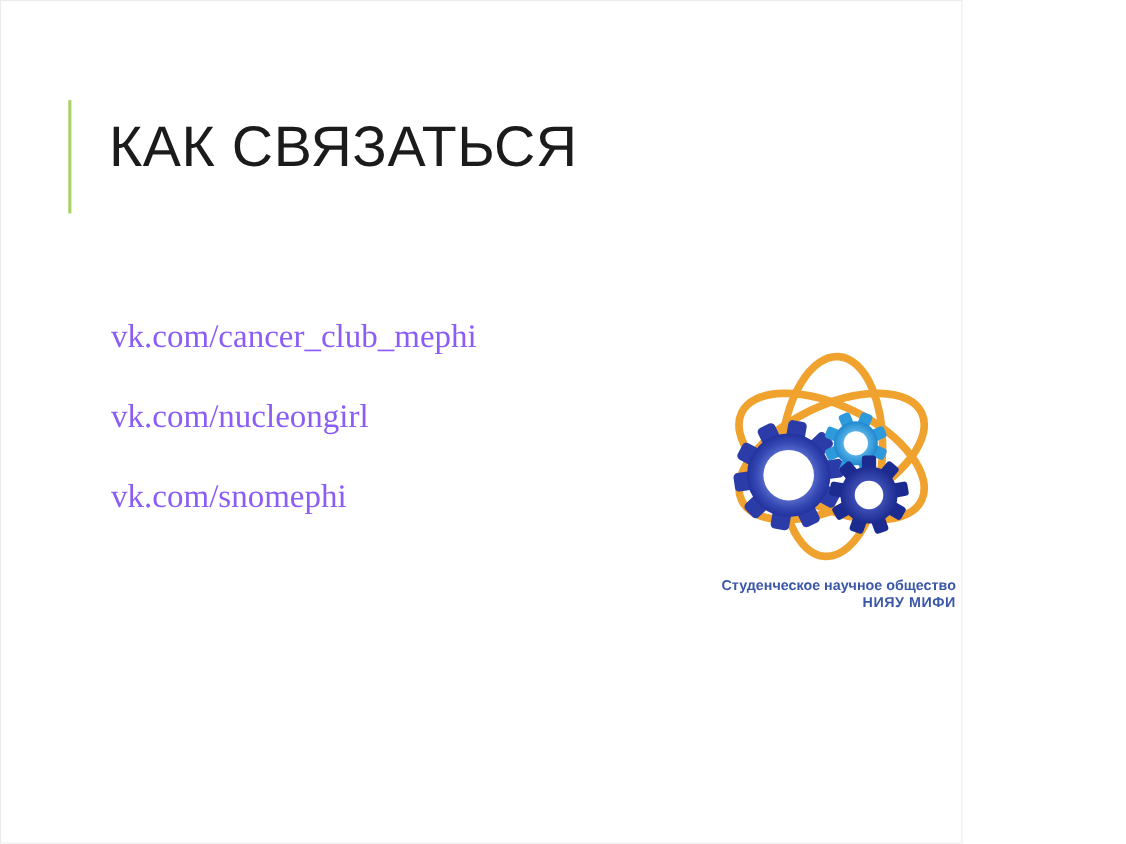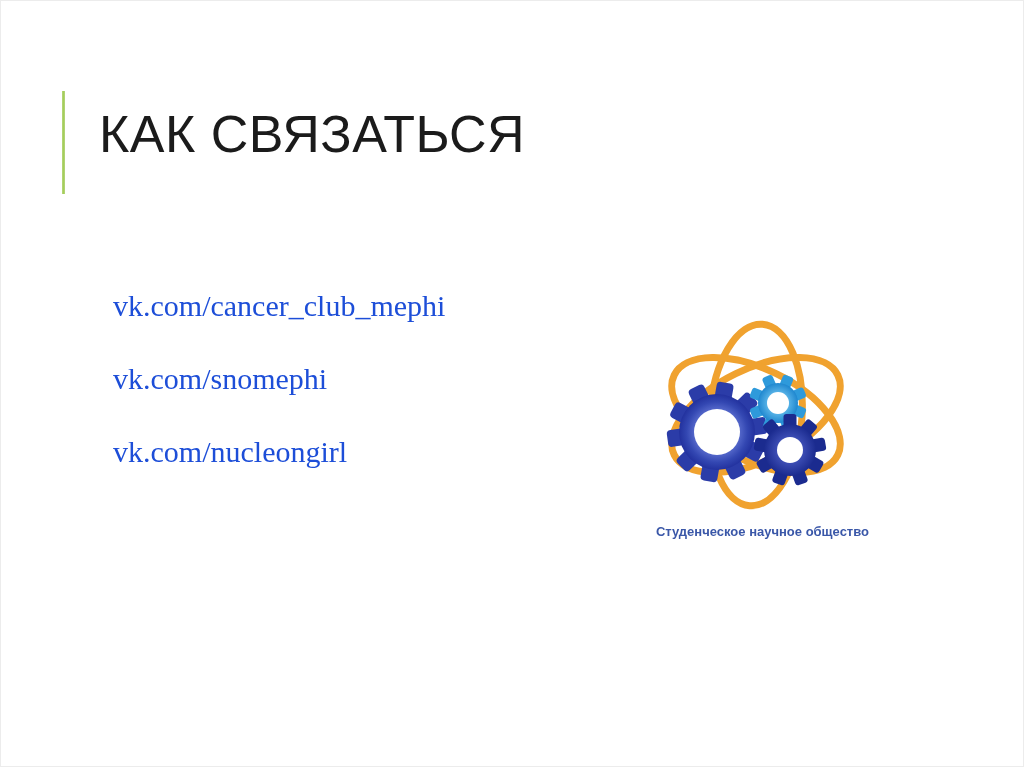--- a/index.html
+++ b/index.html
@@ -4,21 +4,21 @@
 <style>
   * { margin: 0; padding: 0; box-sizing: border-box; }
   html, body {
     width: 1024px; height: 767px;
     background: #ffffff;
     font-family: "Liberation Sans", sans-serif;
     overflow: hidden;
   }
   .slide {
     position: relative;
-    width: 1024px; height: 767px;
+    width: 875px; height: 767px;
     background: #ffffff;
     border: 1px solid #ececec;
   }
   
   .accent-bar {
     position: absolute;
     left: 61px; top: 90px;
     width: 3px; height: 103px;
     background: linear-gradient(to right, #b7d87e, #a5cd5c, #b7d87e);
   }
@@ -36,24 +36,23 @@
     position: absolute;
     left: 100px; top: 288px;
     display: flex;
     flex-direction: column;
     gap: 39px;
   }
   .vk-link {
     font-family: "Liberation Serif", "DejaVu Serif", serif;
     font-size: 30px;
     line-height: 34px;
-    color: #1d4ed8;
+    color: #8b5cf6;
     white-space: nowrap;
     cursor: pointer;
-    margin-left: 12px;
   }
   .logo {
     position: absolute;
     left: 643px; top: 318px;
     width: 225px;
     text-align: right;
   }
   .logo svg { display: block; }
   .logo-caption {
     margin-top: 5px;
@@ -69,22 +68,22 @@
 <body>
 
 <div class="slide">
 
   <div class="accent-bar"></div>
 
   <h1 class="page-title">КАК СВЯЗАТЬСЯ</h1>
 
   <div class="links">
     <div class="vk-link">vk.com/cancer_club_mephi</div>
+    <div class="vk-link">vk.com/nucleongirl</div>
     <div class="vk-link">vk.com/snomephi</div>
-    <div class="vk-link">vk.com/nucleongirl</div>
   </div>
 
   <div class="logo">
     <svg width="225" height="200" viewBox="0 0 225 200" xmlns="http://www.w3.org/2000/svg">
       <defs>
         <radialGradient id="gbig" cx="50%" cy="50%" r="50%">
           <stop offset="55%" stop-color="#5b6ecf"></stop>
           <stop offset="80%" stop-color="#3347b2"></stop>
           <stop offset="100%" stop-color="#22319e"></stop>
         </radialGradient>
@@ -148,16 +147,17 @@
           <rect x="-6.5" y="-36" width="13" height="16" rx="3" transform="rotate(280)"></rect>
           <rect x="-6.5" y="-36" width="13" height="16" rx="3" transform="rotate(320)"></rect>
         </g>
         <circle r="26" fill="url(#gnavy)"></circle>
         <circle r="13" fill="#ffffff"></circle>
       </g>
     </svg>
 
     <div class="logo-caption">
       <div class="line1">Студенческое научное общество</div>
+      <div class="line2">НИЯУ МИФИ</div>
     </div>
   </div>
 
 </div>
 
 </body></html>

